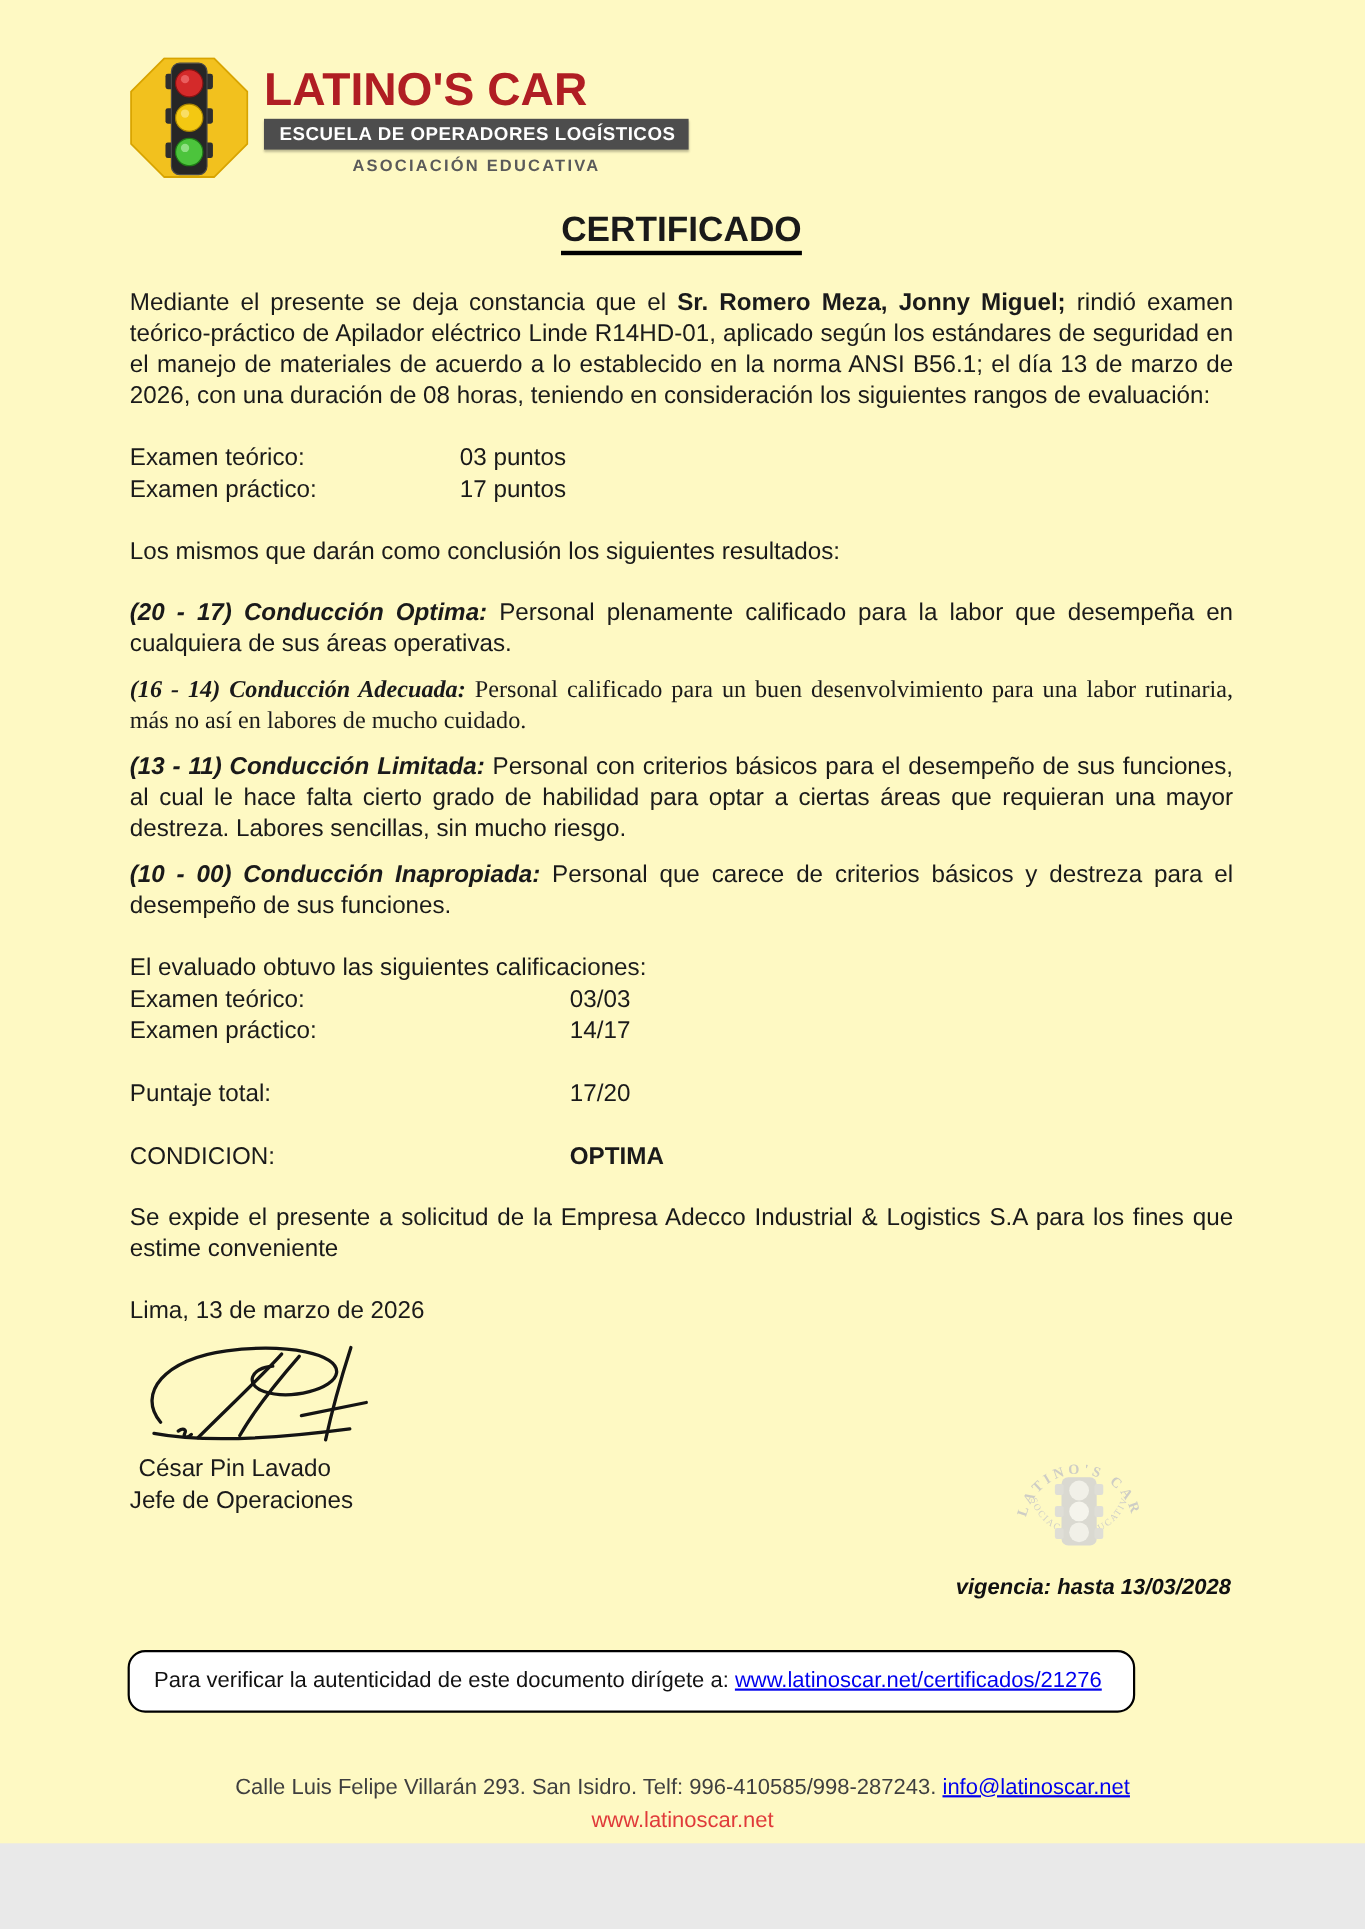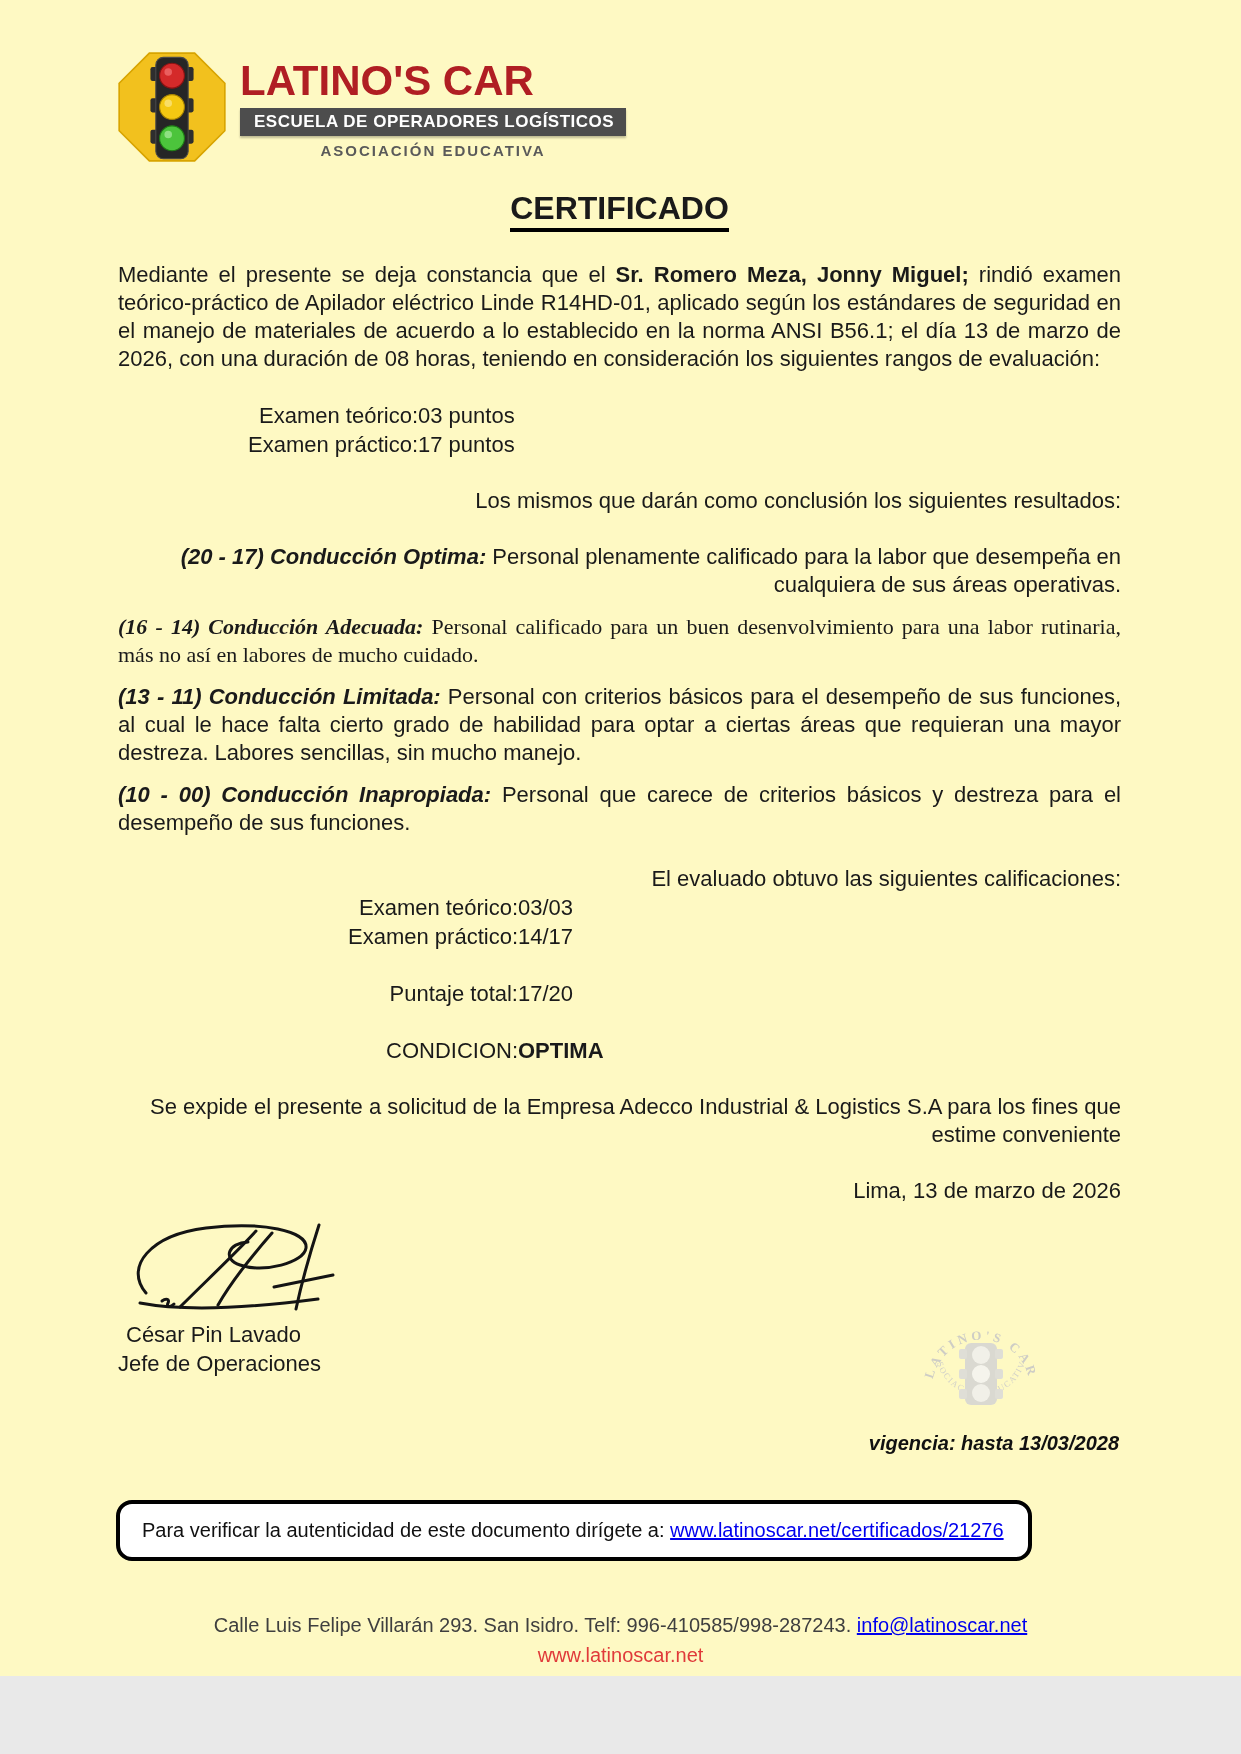--- a/index.html
+++ b/index.html
@@ -20,38 +20,38 @@
   .brand { font-size:42px; font-weight:bold; color:#b01e23; letter-spacing:0px; line-height:1; font-style:normal; }
   .banner { margin-top:6px; background:#4d4d4d; color:#ffffff; font-weight:bold; font-size:17px; padding:4px 12px 4px 14px; display:inline-block; letter-spacing:0.5px; box-shadow:0 2px 2px rgba(0,0,0,0.25); }
   .subtitle { margin-top:6px; text-align:center; color:#5a5a5a; font-size:15px; letter-spacing:2px; font-weight:bold; }
   
   .content { position:absolute; left:118px; top:0; width:1003px; }
   .doc-title { margin-top:190px; text-align:center; font-size:32px; font-weight:bold; }
   .doc-title span { border-bottom:4px solid #000000; padding-bottom:2px; }
   .para { font-size:22px; line-height:28px; }
   .justify { text-align:justify; }
   .mt-lg { margin-top:34px; }
-  .mt-md { margin-top:28px;text-align:right; }
+  .mt-md { margin-top:28px; }
   .mt-sm { margin-top:2px;font-family:Liberation Serif, serif; }
   .kv-row { display:flex; font-size:22px; line-height:29px; }
   .kv-row .k { width:300px; flex:0 0 auto; }
   .kv2 .kv-row .k { width:400px; }
   .lead-bi { font-weight:bold; font-style:italic; }
   .bold { font-weight:bold; }
   
   .sig-svg { margin:10px 0 0 4px; display:block; }
   .signer-name { font-size:22px; line-height:29px; margin-left:8px; }
   .signer-role { font-size:22px; line-height:29px; }
   
   .seal { position:absolute; left:915px; top:1305px; opacity:0.85; }
   .validity { position:absolute; right:122px; top:1432px; font-size:20px; font-weight:bold; font-style:italic; color:#111; }
   
   .verify-box {
     position:absolute; left:116px; top:1500px; width:916px;
-    border:4px solid #000000; border-radius:16px;
+    border:2px solid #000000; border-radius:16px;
     padding:15px 22px; font-size:20px; color:#111; background:#fff;
   }
   .verify-box a, .link-blue { color:#0000ee; text-decoration:underline; cursor:pointer; }
   
   .footer { position:absolute; left:0; top:1598px; width:1241px; text-align:center; color:#3f3f3f; font-size:20px; line-height:30px;margin-top:12px; }
   .footer .site { color:#e03a3a; text-decoration:none; cursor:pointer; }
 </style>
 </head>
 <body>
 
@@ -95,21 +95,21 @@
       <div class="kv-row">
         <span class="k">Examen práctico:</span>
         <span class="v">17 puntos</span>
       </div>
     </div>
 
     <p class="para mt-md">Los mismos que darán como conclusión los siguientes resultados:</p>
 
     <p class="para justify mt-md"><span class="lead-bi">(20 - 17) Conducción Optima:</span><span> Personal plenamente calificado para la labor que desempeña en cualquiera de sus áreas operativas.</span></p>
     <p class="para justify mt-sm" style="margin-top:14px"><span class="lead-bi">(16 - 14) Conducción Adecuada:</span><span> Personal calificado para un buen desenvolvimiento para una labor rutinaria, más no así en labores de mucho cuidado.</span></p>
-    <p class="para justify" style="margin-top:14px"><span class="lead-bi">(13 - 11) Conducción Limitada:</span><span> Personal con criterios básicos para el desempeño de sus funciones, al cual le hace falta cierto grado de habilidad para optar a ciertas áreas que requieran una mayor destreza. Labores sencillas, sin mucho manejo.</span></p>
+    <p class="para justify" style="margin-top:14px"><span class="lead-bi">(13 - 11) Conducción Limitada:</span><span> Personal con criterios básicos para el desempeño de sus funciones, al cual le hace falta cierto grado de habilidad para optar a ciertas áreas que requieran una mayor destreza. Labores sencillas, sin mucho riesgo.</span></p>
     <p class="para justify" style="margin-top:14px"><span class="lead-bi">(10 - 00) Conducción Inapropiada:</span><span> Personal que carece de criterios básicos y destreza para el desempeño de sus funciones.</span></p>
 
     <div class="kv2 mt-md">
       <p class="para">El evaluado obtuvo las siguientes calificaciones:</p>
       <div class="kv-row">
         <span class="k">Examen teórico:</span>
         <span class="v">03/03</span>
       </div>
       <div class="kv-row">
         <span class="k">Examen práctico:</span>

